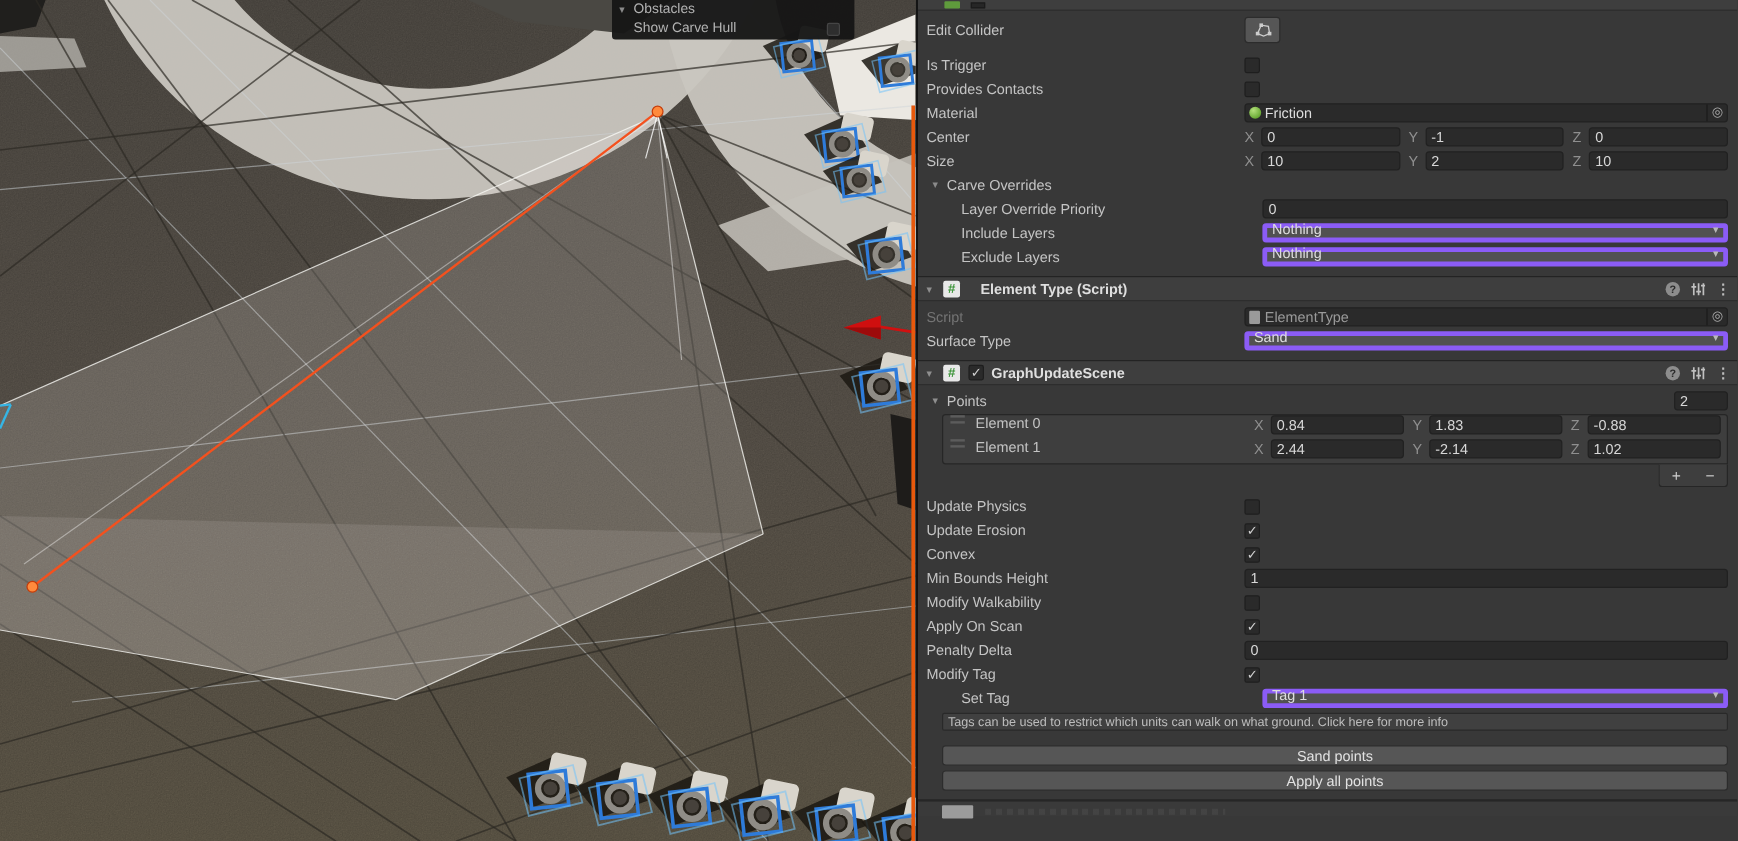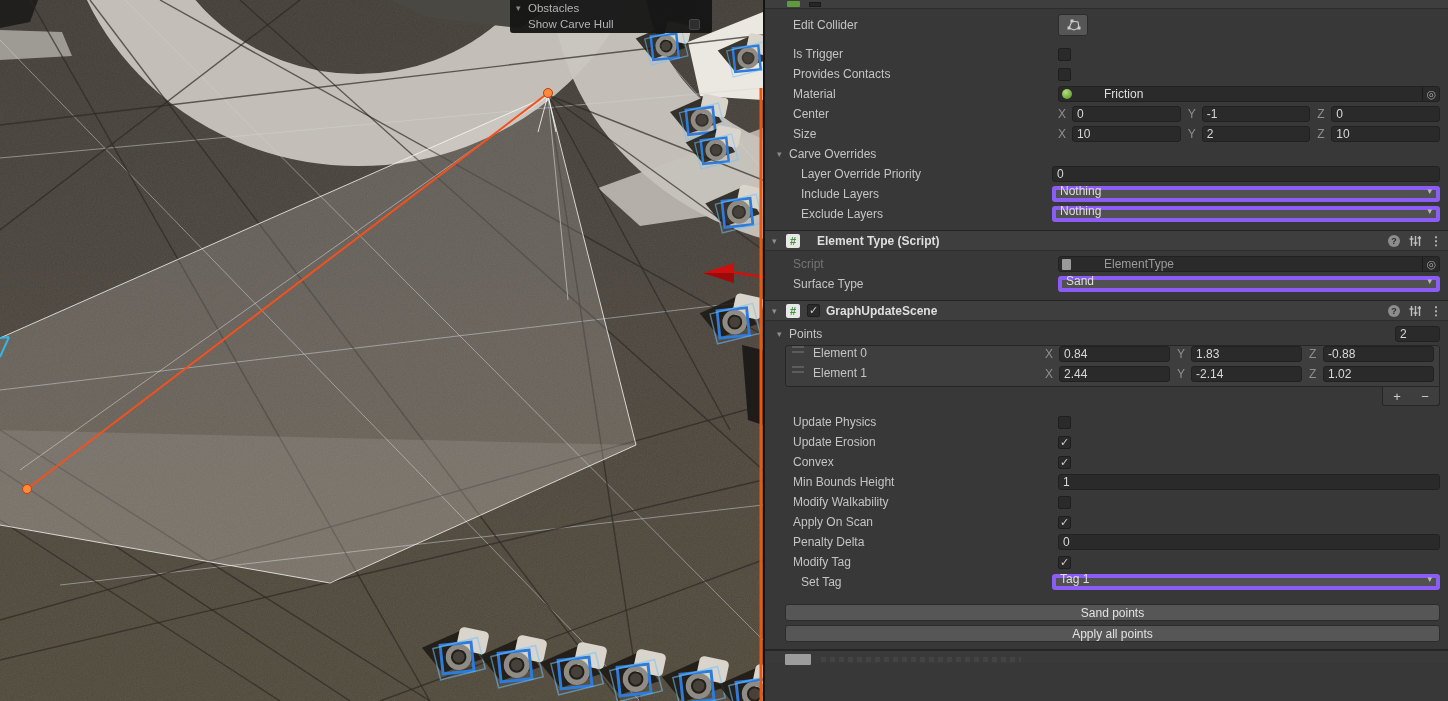--- a/index.html
+++ b/index.html
@@ -28,39 +28,39 @@
   .comp-header .fold { color:#8f8f8f; font-size:9px; width:14px; }
   .comp-title { color:#dfdfdf; font-weight:bold; margin-left:17px; }
   .hdr-right { margin-left:auto; display:flex; align-items:center; gap:9px; }
   .help-ic { width:12px; height:12px; border-radius:50%; background:#8d8d8d; color:#2c2c2c;
       font-size:9px; font-weight:bold; display:flex; align-items:center; justify-content:center; }
   .kebab-ic { color:#bdbdbd; font-size:12px; font-weight:bold; letter-spacing:0; }
 
   .script-ic { width:14px; height:14px; background:#e8e8e8; border-radius:2px; color:#3b9438;
       font-size:11px; font-weight:bold; text-align:center; line-height:14px; }
 
-  .row { display:flex; align-items:center; height:20px; padding-left:28px; padding-right:8px; }
+  .row { display:flex; align-items:center; height:20px; padding-left:7px; padding-right:8px; }
   .row.ind { padding-left:36px; }
   .lbl { width:265px; color:#c4c4c4; flex-shrink:0; }
   .ind .lbl { width:251px; }
   .lbl.dim { color:#747474; }
 
   .checkbox { width:13px; height:13px; background:#2a2a2a; border:1px solid #1e1e1e;
       border-radius:2px; position:relative; }
   .checkbox.checked::after { content:"✓"; position:absolute; left:1px; top:-1px;
       color:#cfcfcf; font-size:11px; }
 
   .tfield { flex:1; height:16px; background:#2a2a2a; border:1px solid #212121; border-radius:3px;
       color:#d8d8d8; padding:0 4px; line-height:14px; }
   .dropdown { flex:1; height:16px; background:#515151; border:4px solid #8b5cf6; border-radius:3px;
       color:#dedede; padding:0 4px; line-height:14px; display:flex; align-items:flex-end; }
   .dd-arrow { margin-left:auto; color:#b8b8b8; font-size:9px; }
 
   .objfield { flex:1; height:16px; background:#2a2a2a; border:1px solid #212121; border-radius:3px;
-      color:#dedede; display:flex; align-items:center; padding-left:3px;gap:29px; }
+      color:#dedede; display:flex; align-items:center; padding-left:3px; }
   .objfield .picker { margin-left:auto; color:#a8a8a8; font-size:11px; padding:0 3px;
       border-left:1px solid #1c1c1c; line-height:14px; }
   .objfield.dim { color:#9a9a9a; }
   .matball { width:10px; height:10px; border-radius:50%;
       background:radial-gradient(circle at 35% 30%, #b4e07c, #6fae3a 65%, #4e8526); margin-right:3px; }
   .page-ic { width:9px; height:11px; background:#9a9a9a; border-radius:1px; margin-right:4px; }
 
   .vec { flex:1; display:flex; align-items:center; gap:0; }
   .ax { color:#8f8f8f; width:14px; flex-shrink:0; }
   .vec .tfield { margin-right:7px; }
@@ -548,20 +548,21 @@
       <span class="checkbox checked"></span>
     </div>
     <div class="row ind">
       <span class="lbl">Set Tag</span>
       <div class="dropdown">
         <span>Tag 1</span>
         <span class="dd-arrow">▾</span>
       </div>
     </div>
 
+    <div class="helpbox">Tags can be used to restrict which units can walk on what ground. Click here for more info</div>
 
     <div class="spacer12"></div>
 
     <div class="btn widebtn" id="edit-points-btn">Sand points</div>
     <div class="btn widebtn" id="clear-points-btn">Apply all points</div>
 
     <div id="bottom-partial">
       <span class="thumb"></span>
       <span class="fade"></span>
     </div>

